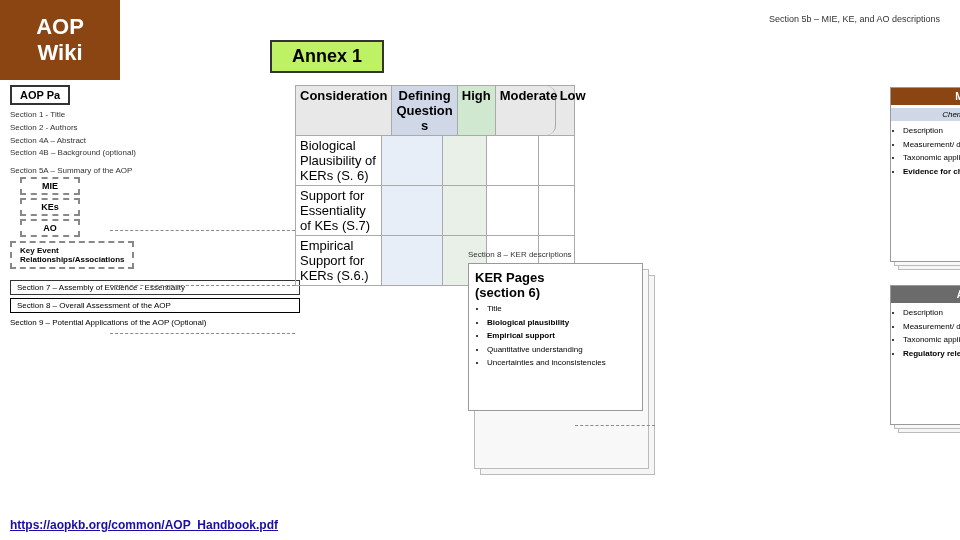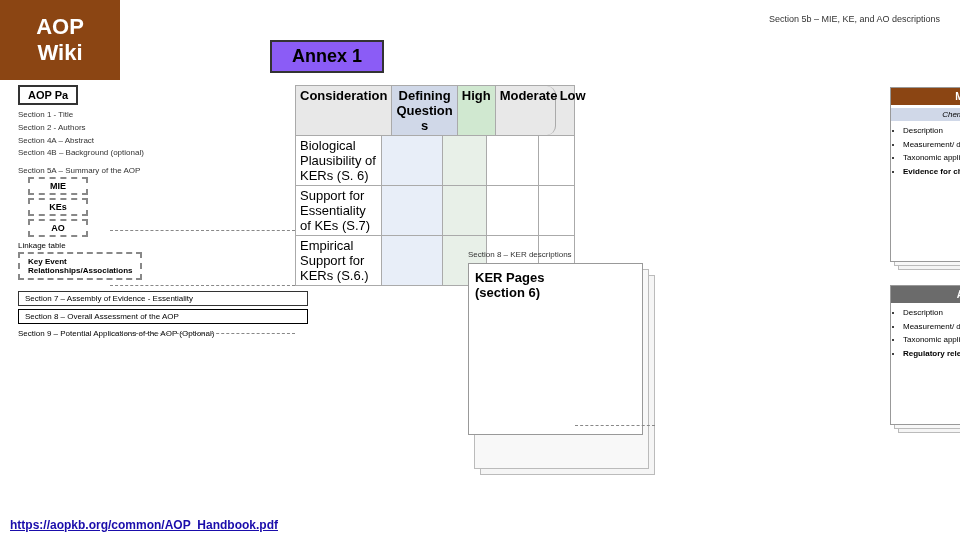--- a/index.html
+++ b/index.html
@@ -29,42 +29,42 @@
       line-height: 1.2;
     }
 
     .annex-title {
       position: absolute;
       left: 270px; top: 40px;
       font-size: 18px;
       font-weight: bold;
       border: 2px solid #333;
       padding: 4px 20px;
-      background: #8b5cf6;
+      background: #bef264;
     }
 
     .section5b-label {
       position: absolute;
       right: 20px; top: 14px;
       font-size: 9px;
       color: #333;
     }
 
     
     .main-content {
       position: absolute;
       left: 10px; top: 85px;
       width: 940px;
       height: 440px;
     }
 
     
     .aop-page-section {
       position: absolute;
-      left: 8px; top: 0;
+      left: 0; top: 0;
       width: 290px;
     }
 
     .aop-page-label {
       font-size: 11px;
       font-weight: bold;
       border: 2px solid #333;
       padding: 2px 8px;
       display: inline-block;
       margin-bottom: 4px;
@@ -332,21 +332,20 @@
     </div>
 
     <div class="summary-label">Section 5A – Summary of the AOP</div>
 
     <div class="mie-ke-ao-boxes">
       <div class="mie-box">MIE</div>
       <div class="ke-box">KEs</div>
       <div class="ao-box">AO</div>
     </div>
 
-    <div class="linkage-label">Linkage table</div>
     <div class="key-event-box">
       <span>Key Event<br>Relationships/Associations</span>
     </div>
 
 
     <div class="assembly-box">Section 7 – Assembly of Evidence - Essentiality</div>
     <div class="overall-box">Section 8 – Overall Assessment of the AOP</div>
     <div class="potential-box">Section 9 – Potential Applications of the AOP (Optional)</div>
   </div>
 
@@ -413,25 +412,32 @@
         <li class="bold-item" style="font-weight:bold;">Regulatory relevance</li>
       </ul>
     </div>
   </div>
 
   <div style="position:absolute; left:458px; top:165px;">
     <div class="ker-section-label">Section 8 – KER descriptions</div>
     <div style="position:relative; margin-top:4px;">
       <div style="position:absolute; left:12px; top:12px; width:175px; height:200px; border:1px solid #bbb; background:#f5f5f5;"></div>
       <div style="position:absolute; left:6px; top:6px; width:175px; height:200px; border:1px solid #bbb; background:#f8f8f8;"></div>
-      <div style="position:absolute; left:0; top:0; width:175px; height:172px; border:1px solid #999; background:#fff; padding:6px;">
+      <div style="position:absolute; left:0; top:0; width:175px; height:148px; border:1px solid #999; background:#fff; padding:6px;">
         <div style="font-size:13px; font-weight:bold; margin-bottom:2px;">
           <span>KER Pages</span><br>
           <span>(section 6)</span>
         </div>
+        <ul class="ker-list">
+          <li>Title</li>
+          <li class="bold-item" style="font-weight:bold;">Biological plausibility</li>
+          <li class="bold-item" style="font-weight:bold;">Empirical support</li>
+          <li>Quantitative understanding</li>
+          <li>Uncertainties and inconsistencies</li>
+        </ul>
       </div>
     </div>
   </div>
 
   <div style="position:absolute; left:100px; top:145px; width:185px; height:0; border-top:1.5px dashed #888;"></div>
   <div style="position:absolute; left:100px; top:200px; width:185px; height:0; border-top:1.5px dashed #888;"></div>
   <div style="position:absolute; left:100px; top:248px; width:185px; height:0; border-top:1.5px dashed #888;"></div>
 
   <div style="position:absolute; left:565px; top:340px; width:80px; height:0; border-top:1.5px dashed #888;"></div>
 

